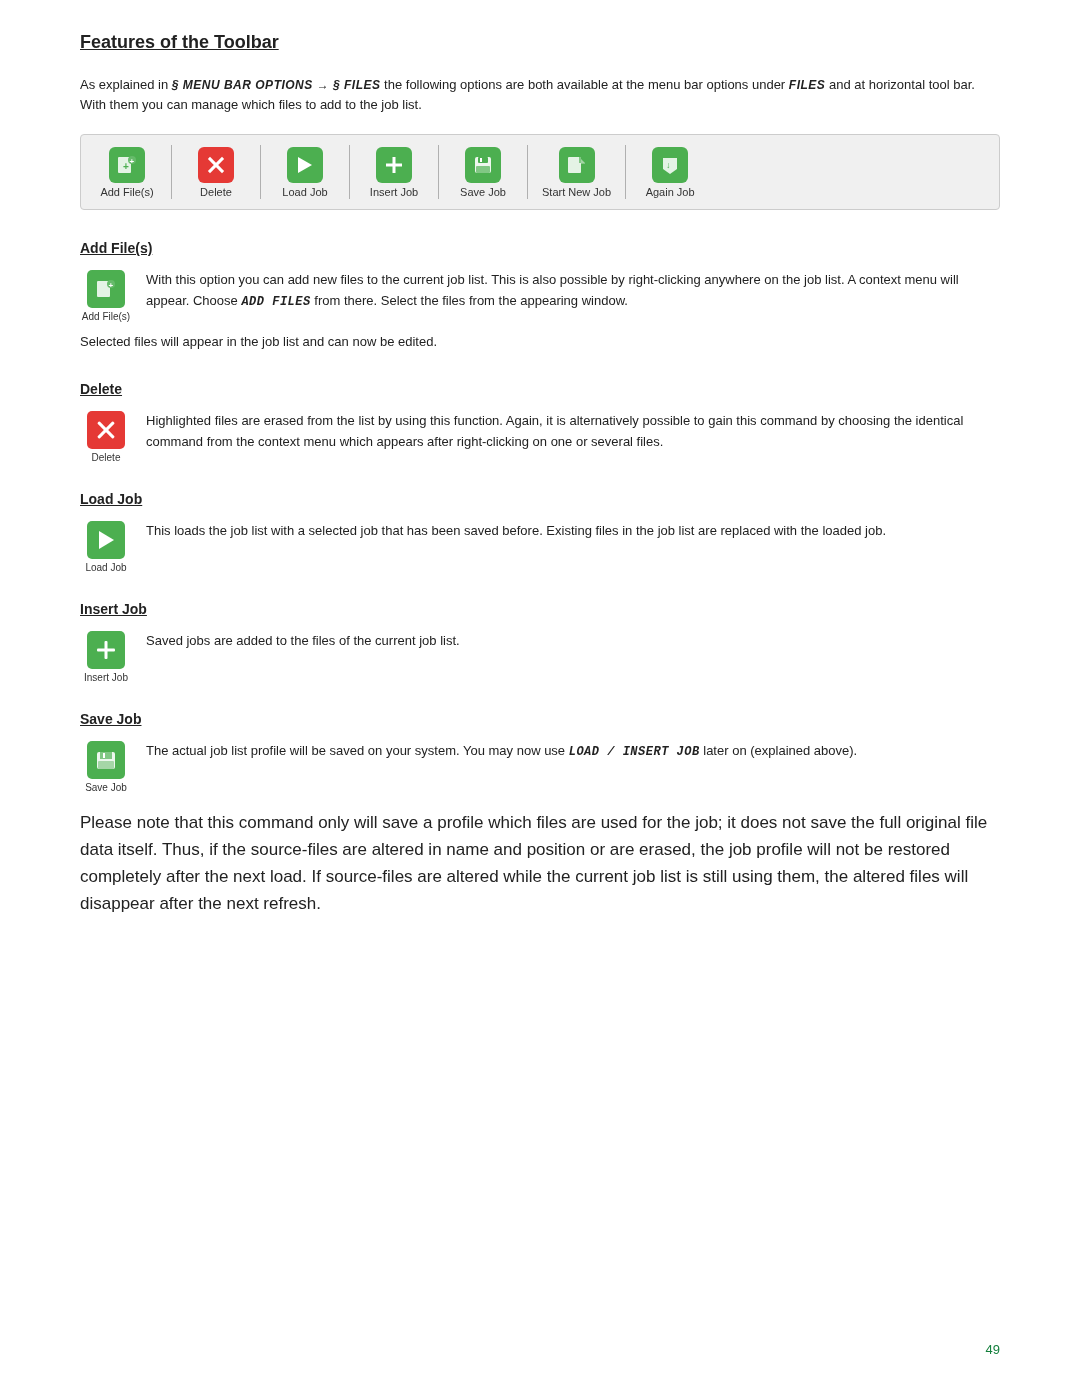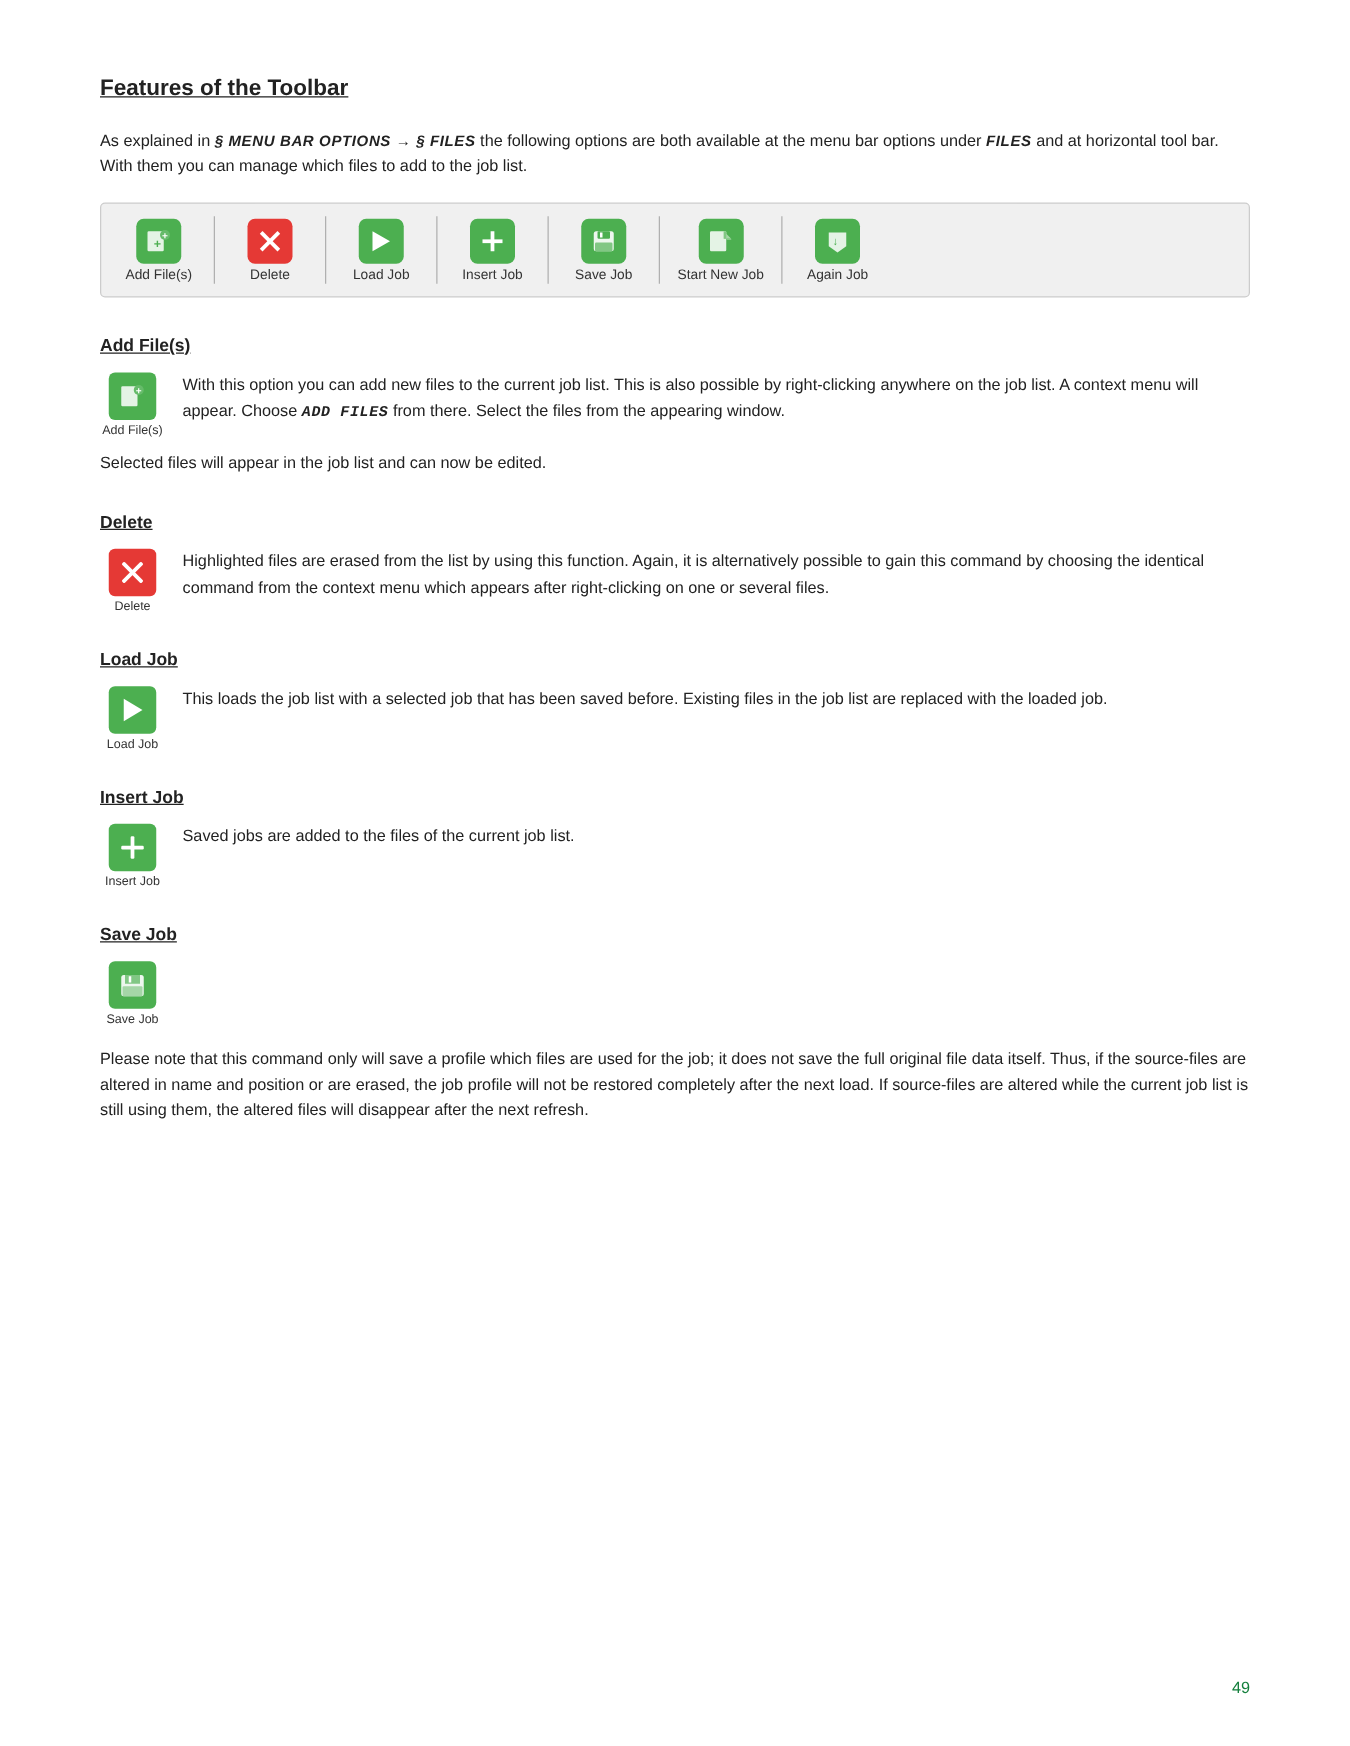--- a/index.html
+++ b/index.html
@@ -7,21 +7,21 @@
       background: #ffffff;
       font-family: Arial, sans-serif;
       font-size: 13px;
       color: #222;
       width: 1080px;
       min-height: 1397px;
       position: relative;
     }
 
     .page {
-      padding: 60px 80px 60px 80px;
+      padding: 32px 80px 60px 80px;
       max-width: 1080px;
     }
 
     h1.page-title {
       font-size: 18px;
       font-weight: bold;
       text-decoration: underline;
       margin-bottom: 22px;
       font-family: Arial, sans-serif;
     }
@@ -143,21 +143,21 @@
       letter-spacing: 0.5px;
     }
 
     .sub-text {
       font-size: 13px;
       line-height: 1.6;
       margin-bottom: 0;
     }
 
     .bottom-note {
-      font-size: 13px;
+      font-size: 17px;
       line-height: 1.6;
       margin-top: 16px;
     }
 
     .page-number {
       position: absolute;
       bottom: 40px;
       right: 80px;
       font-size: 13px;
       color: #15803d;
@@ -388,20 +388,23 @@
         <div style="width:38px;height:38px;border-radius:5px;display:flex;align-items:center;justify-content:center;background:#4caf50;">
           <svg width="24" height="24" viewBox="0 0 24 24" xmlns="http://www.w3.org/2000/svg">
             <rect x="3" y="4" width="18" height="17" rx="2" fill="white" opacity="0.9"></rect>
             <rect x="6" y="4" width="12" height="7" rx="0" fill="#81c784"></rect>
             <rect x="4" y="13" width="16" height="8" rx="1" fill="#a5d6a7"></rect>
             <rect x="9" y="5" width="2" height="5" fill="white"></rect>
           </svg>
         </div>
         <span class="btn-label-sm">Save Job</span>
       </div>
+      <div class="section-text">
+        The actual job list profile will be saved on your system. You may now use <span class="bold-italic">Load / Insert Job</span> later on (explained above).
+      </div>
     </div>
     <p class="bottom-note">
       Please note that this command only will save a profile which files are used for the job; it does not save the full original file data itself. Thus, if the source-files are altered in name and position or are erased, the job profile will not be restored completely after the next load. If source-files are altered while the current job list is still using them, the altered files will disappear after the next refresh.
     </p>
   </div>
 
 </div>
 
 <div class="page-number">49</div>
 

